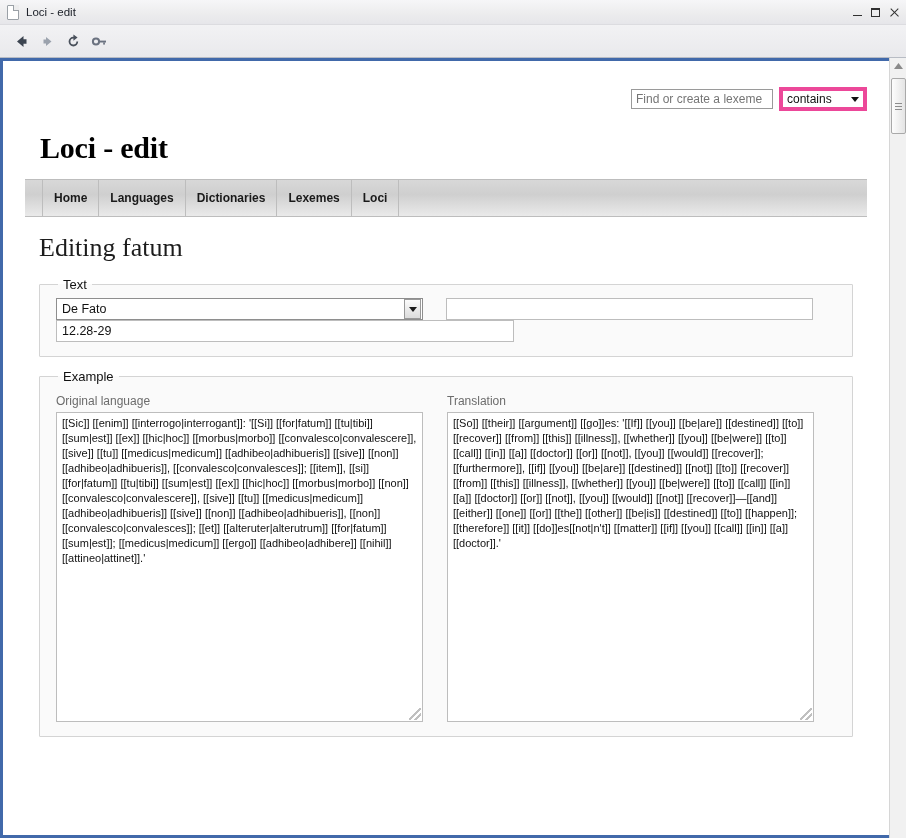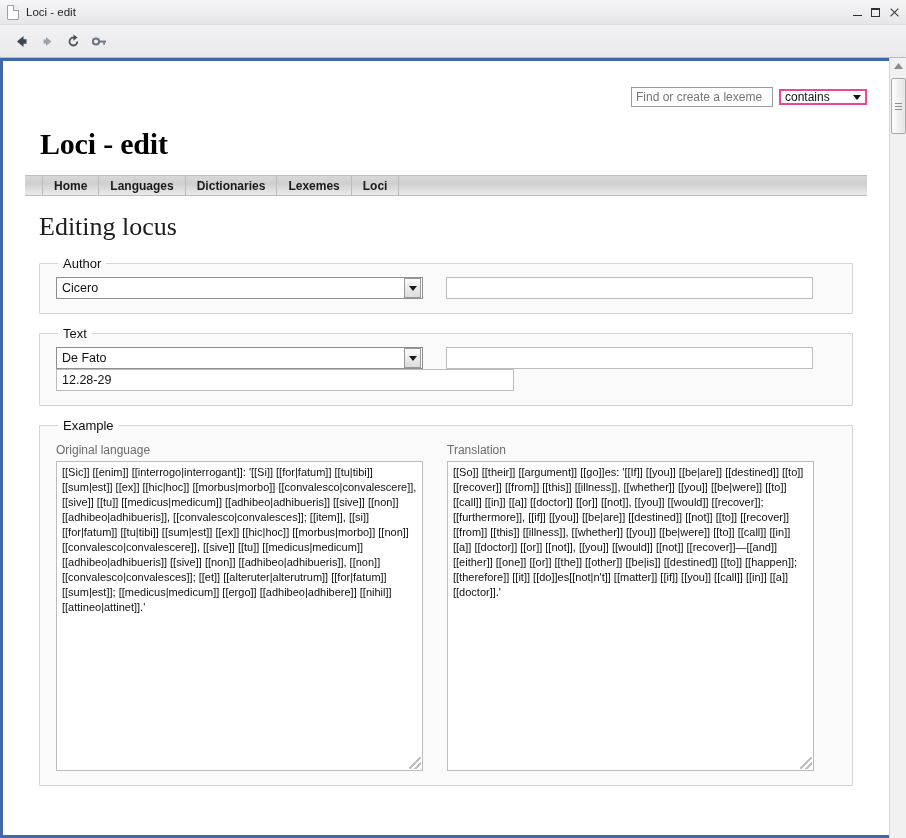--- a/index.html
+++ b/index.html
@@ -186,22 +186,22 @@
   .lex-input {
     width: 142px; height: 20px;
     border: 1px solid #9a9a9a;
     background: #fff;
     font-size: 12px;
     color: #8c8c8c;
     padding: 0 4px;
     line-height: 18px;
   }
   .lex-select {
-    width: 88px; height: 16px;
-    border: 2px solid #ec4899;
+    width: 88px; height: 24px;
+    border: 4px solid #ec4899;
     background: #fff;
     font-size: 12px;
     color: #111;
     padding: 0 4px;
     display:flex; align-items:center; justify-content:space-between;
   }
   .sel-caret {
     width:0;height:0;border-left:4px solid transparent;border-right:4px solid transparent;
     border-top:5px solid #111;
   }
@@ -213,21 +213,21 @@
     color: #000;
     margin: 20px 0 14px 15px;
     letter-spacing: -0.2px;
   }
 
   .navtabs {
     display: flex;
     background: linear-gradient(to bottom,#d8d8d8 0%, #cfcfcf 40%, #eaeaea 100%);
     border-top: 1px solid #bdbdbd;
     border-bottom: 1px solid #bdbdbd;
-    height: 21px;
+    height: 38px;
     align-items: stretch;
     margin-bottom: 16px;
   }
   .navtabs .spacer-l { width: 18px; border-right:1px solid #bdbdbd; }
   .navtabs .spacer-r { flex:1 1 auto; }
   .navtab {
     padding: 0 11px;
     display:flex; align-items:center;
     font-size: 12px; font-weight: bold;
     color: #1a1a1a;
@@ -380,36 +380,22 @@
           <div class="navtabs">
             <div class="spacer-l"></div>
             <div class="navtab">Home</div>
             <div class="navtab">Languages</div>
             <div class="navtab">Dictionaries</div>
             <div class="navtab">Lexemes</div>
             <div class="navtab">Loci</div>
             <div class="spacer-r"></div>
           </div>
 
-          <h1 class="page-h1">Editing locus</h1>
-
-          <fieldset class="box">
-            <legend>Author</legend>
-            <div class="row">
-              <div class="field-select">
-                <span>Cicero</span>
-                <span class="btn">
-                  <svg width="8" height="5" viewBox="0 0 8 5">
-                      <path d="M0 0 L8 0 L4 5 Z" fill="#1a1a1a"></path>
-                    </svg>
-                </span>
-              </div>
-              <input class="field-text" type="text" value="" style="">
-            </div>
-          </fieldset>
+          <h1 class="page-h1">Editing fatum</h1>
+
 
           <fieldset class="box">
             <legend>Text</legend>
             <div class="row">
               <div class="field-select">
                 <span>De Fato</span>
                 <span class="btn">
                   <svg width="8" height="5" viewBox="0 0 8 5">
                       <path d="M0 0 L8 0 L4 5 Z" fill="#1a1a1a"></path>
                     </svg>

